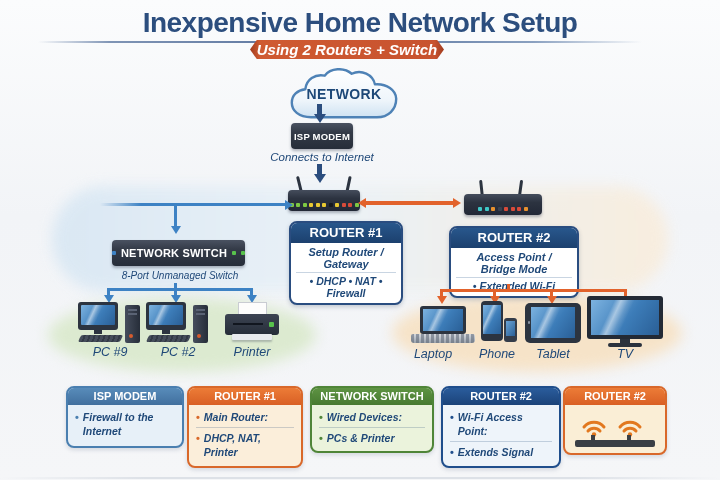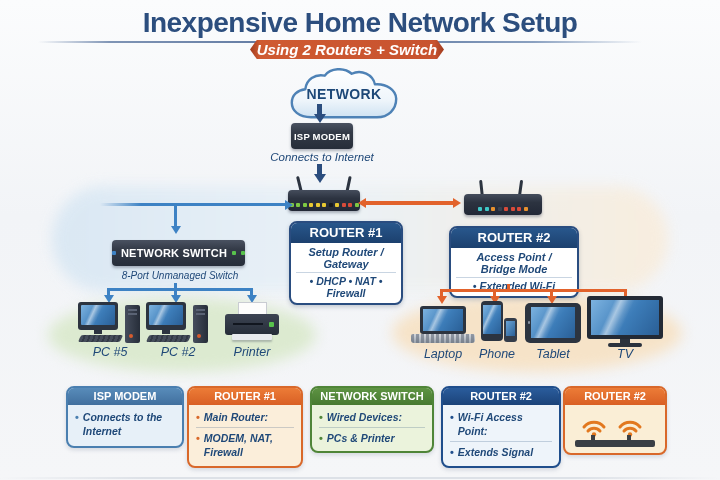--- a/index.html
+++ b/index.html
@@ -275,21 +275,21 @@
       </div>
       <div class="stand"></div>
       <div class="kb"></div>
       <div class="tower"></div>
   </div>
   <div class="printer" style="left:225px;top:302px;">
     <div class="paper"></div>
       <div class="pbody"></div>
       <div class="tray"></div>
   </div>
-  <div class="cap dev-label" style="left:78px;top:345px;width:64px;">PC #5</div>
+  <div class="cap dev-label" style="left:78px;top:345px;width:64px;">PC #9</div>
   <div class="cap dev-label" style="left:146px;top:345px;width:64px;">PC #2</div>
   <div class="cap dev-label" style="left:220px;top:345px;width:64px;">Printer</div>
 
   <div class="laptop" style="left:411px;top:306px;">
     <div class="lscr">
         <div class="in scr"></div>
       </div>
       <div class="lbase"></div>
   </div>
   <div class="phone" style="left:481px;top:301px;">
@@ -301,44 +301,44 @@
   <div class="tablet" style="left:525px;top:303px;">
     <div class="in scr"></div>
   </div>
   <div class="tv" style="left:587px;top:296px;">
     <div class="frame">
         <div class="in scr" style="left:4px;top:4px;"></div>
       </div>
       <div class="neck"></div>
       <div class="base"></div>
   </div>
-  <div class="cap dev-label" style="left:411px;top:347px;width:64px;">Laptop</div>
+  <div class="cap dev-label" style="left:401px;top:347px;width:64px;">Laptop</div>
   <div class="cap dev-label" style="left:467px;top:347px;width:60px;">Phone</div>
   <div class="cap dev-label" style="left:525px;top:347px;width:56px;">Tablet</div>
   <div class="cap dev-label" style="left:593px;top:347px;width:64px;">TV</div>
 
   <div id="legend1" class="lg">
     <div class="hd">ISP MODEM</div>
     <div class="bd">
       <div class="ln">
           <span class="bu" style="color:#4a7fb0;">•</span>
-          <span>Connects to the Internet</span>
+          <span>Firewall to the Internet</span>
         </div>
     </div>
   </div>
   <div id="legend2" class="lg">
     <div class="hd">ROUTER #1</div>
     <div class="bd">
       <div class="ln u">
           <span class="bu" style="color:#d9682a;">•</span>
           <span>Main Router:</span>
         </div>
       <div class="ln">
           <span class="bu" style="color:#d9682a;">•</span>
-          <span>MODEM, NAT, Firewall</span>
+          <span>DHCP, NAT, Printer</span>
         </div>
     </div>
   </div>
   <div id="legend3" class="lg">
     <div class="hd">NETWORK SWITCH</div>
     <div class="bd">
       <div class="ln u">
           <span class="bu" style="color:#4f8538;">•</span>
           <span>Wired Devices:</span>
         </div>

